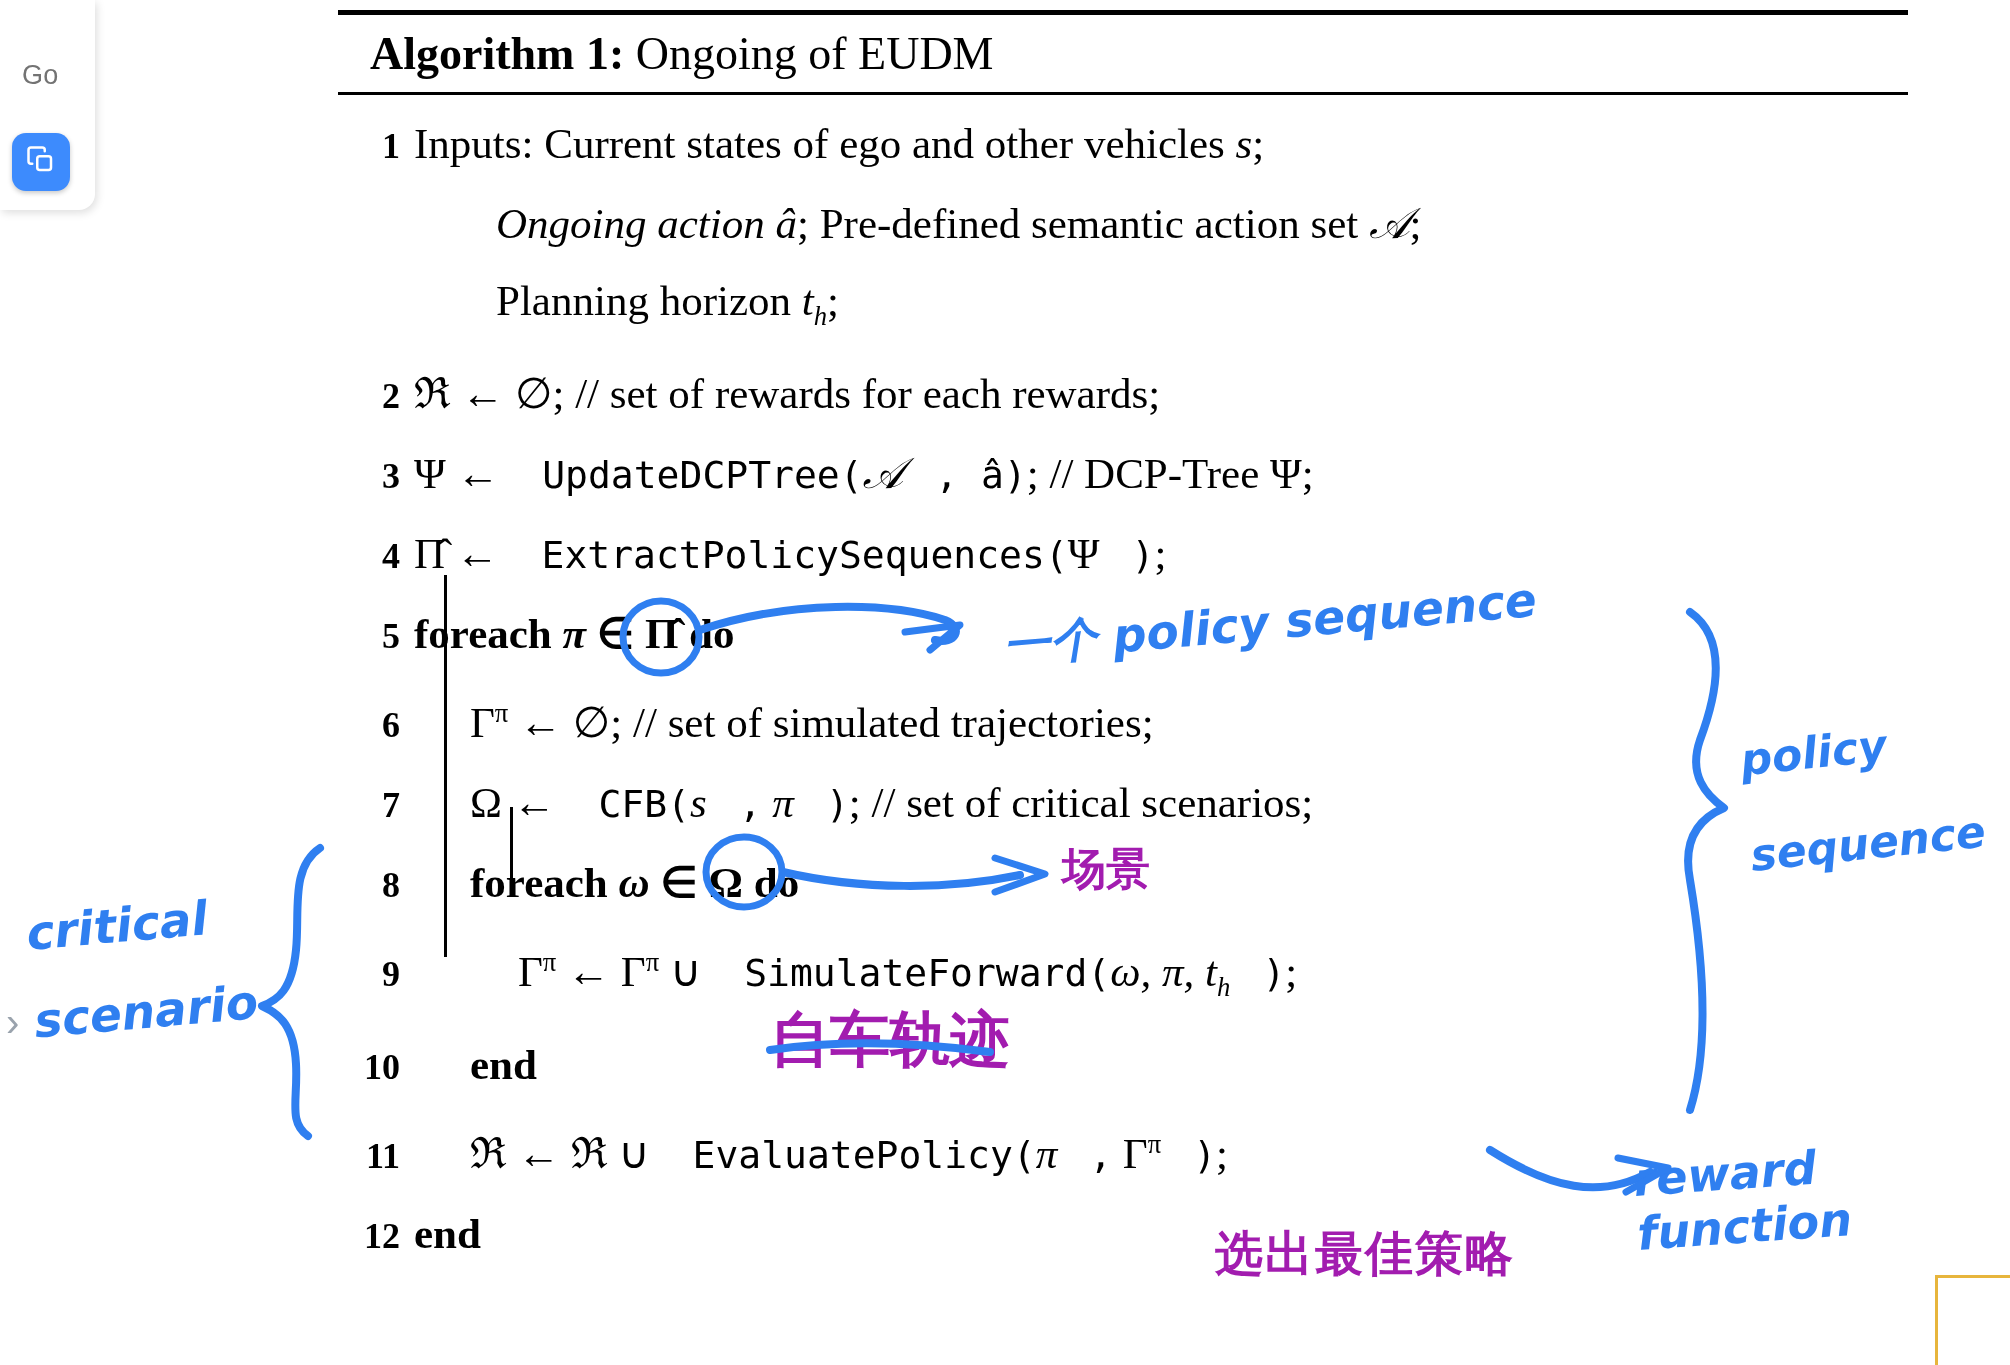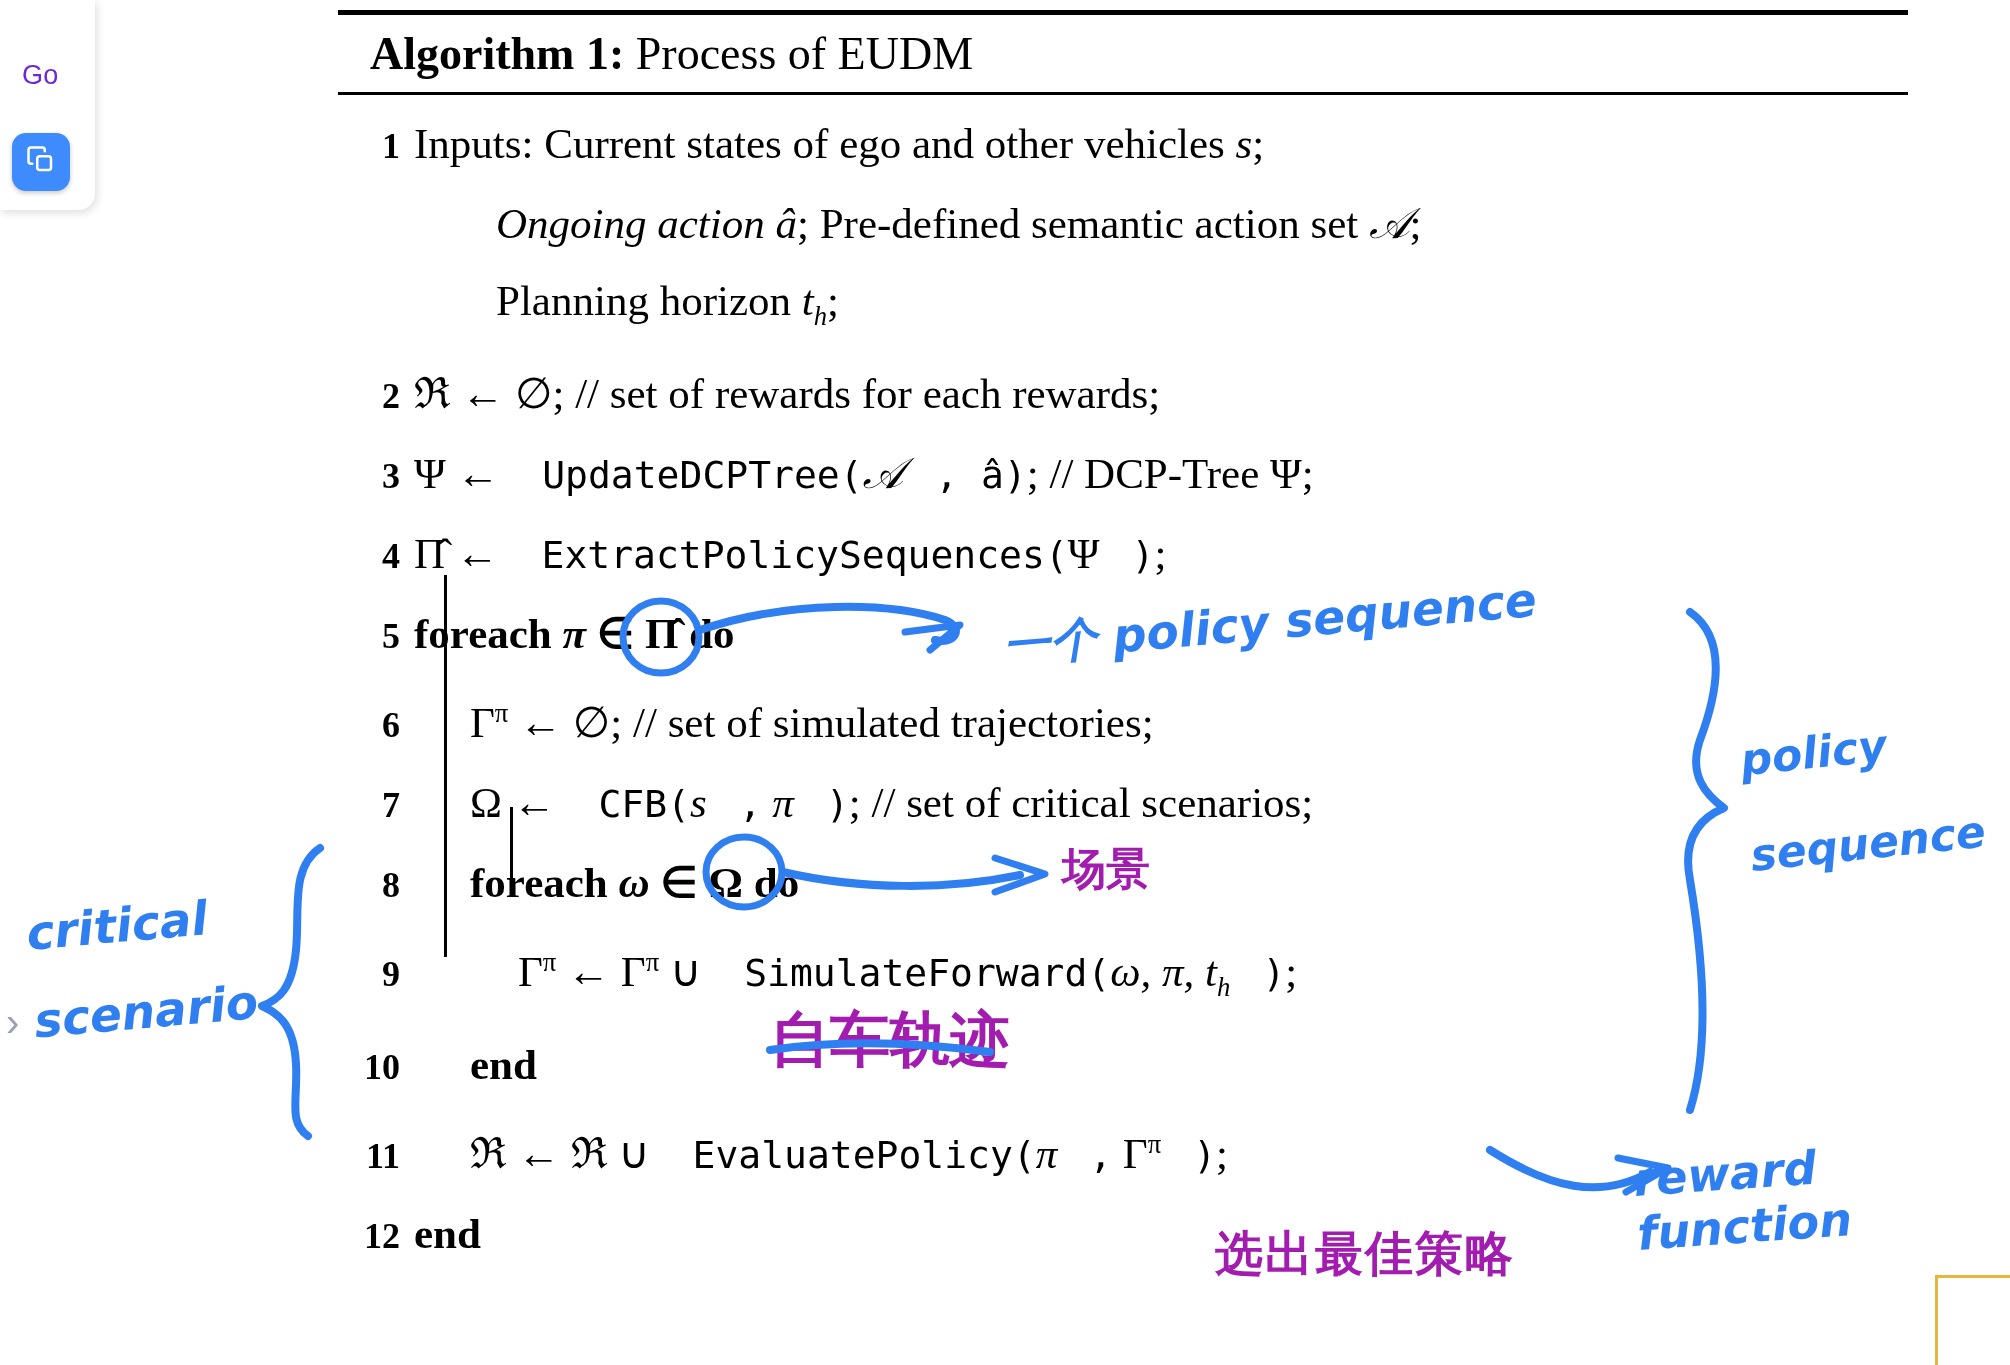--- a/index.html
+++ b/index.html
@@ -27,21 +27,21 @@
     border-bottom-right-radius: 16px;
     box-shadow: 2px 3px 9px rgba(0,0,0,0.13);
     z-index: 40;
   }
   #go-label {
     position: absolute;
     left: 22px;
     top: 60px;
     font-family: "Liberation Sans", sans-serif;
     font-size: 27px;
-    color: #6d28d9;
+    color: #737373;
     letter-spacing: .3px;
   }
   #copy-button {
     position: absolute;
     left: 12px;
     top: 133px;
     width: 58px;
     height: 58px;
     border-radius: 14px;
     background: #3d8bfd;
@@ -205,21 +205,21 @@
     </span>
   </div>
 </div>
 <div id="left-chevron">›</div>
 
 <div id="algorithm-block">
 
   <div class="rule-thick"></div>
 
   <div id="algo-title">
-    <b>Algorithm 1:</b><span> Process of EUDM</span>
+    <b>Algorithm 1:</b><span> Ongoing of EUDM</span>
   </div>
 
   <div class="rule-mid"></div>
 
   <div id="algo-lines">
 
     <div class="vbar" id="vbar-outer"></div>
     <div class="vbar" id="vbar-inner"></div>
 
     <div class="algo-line">

